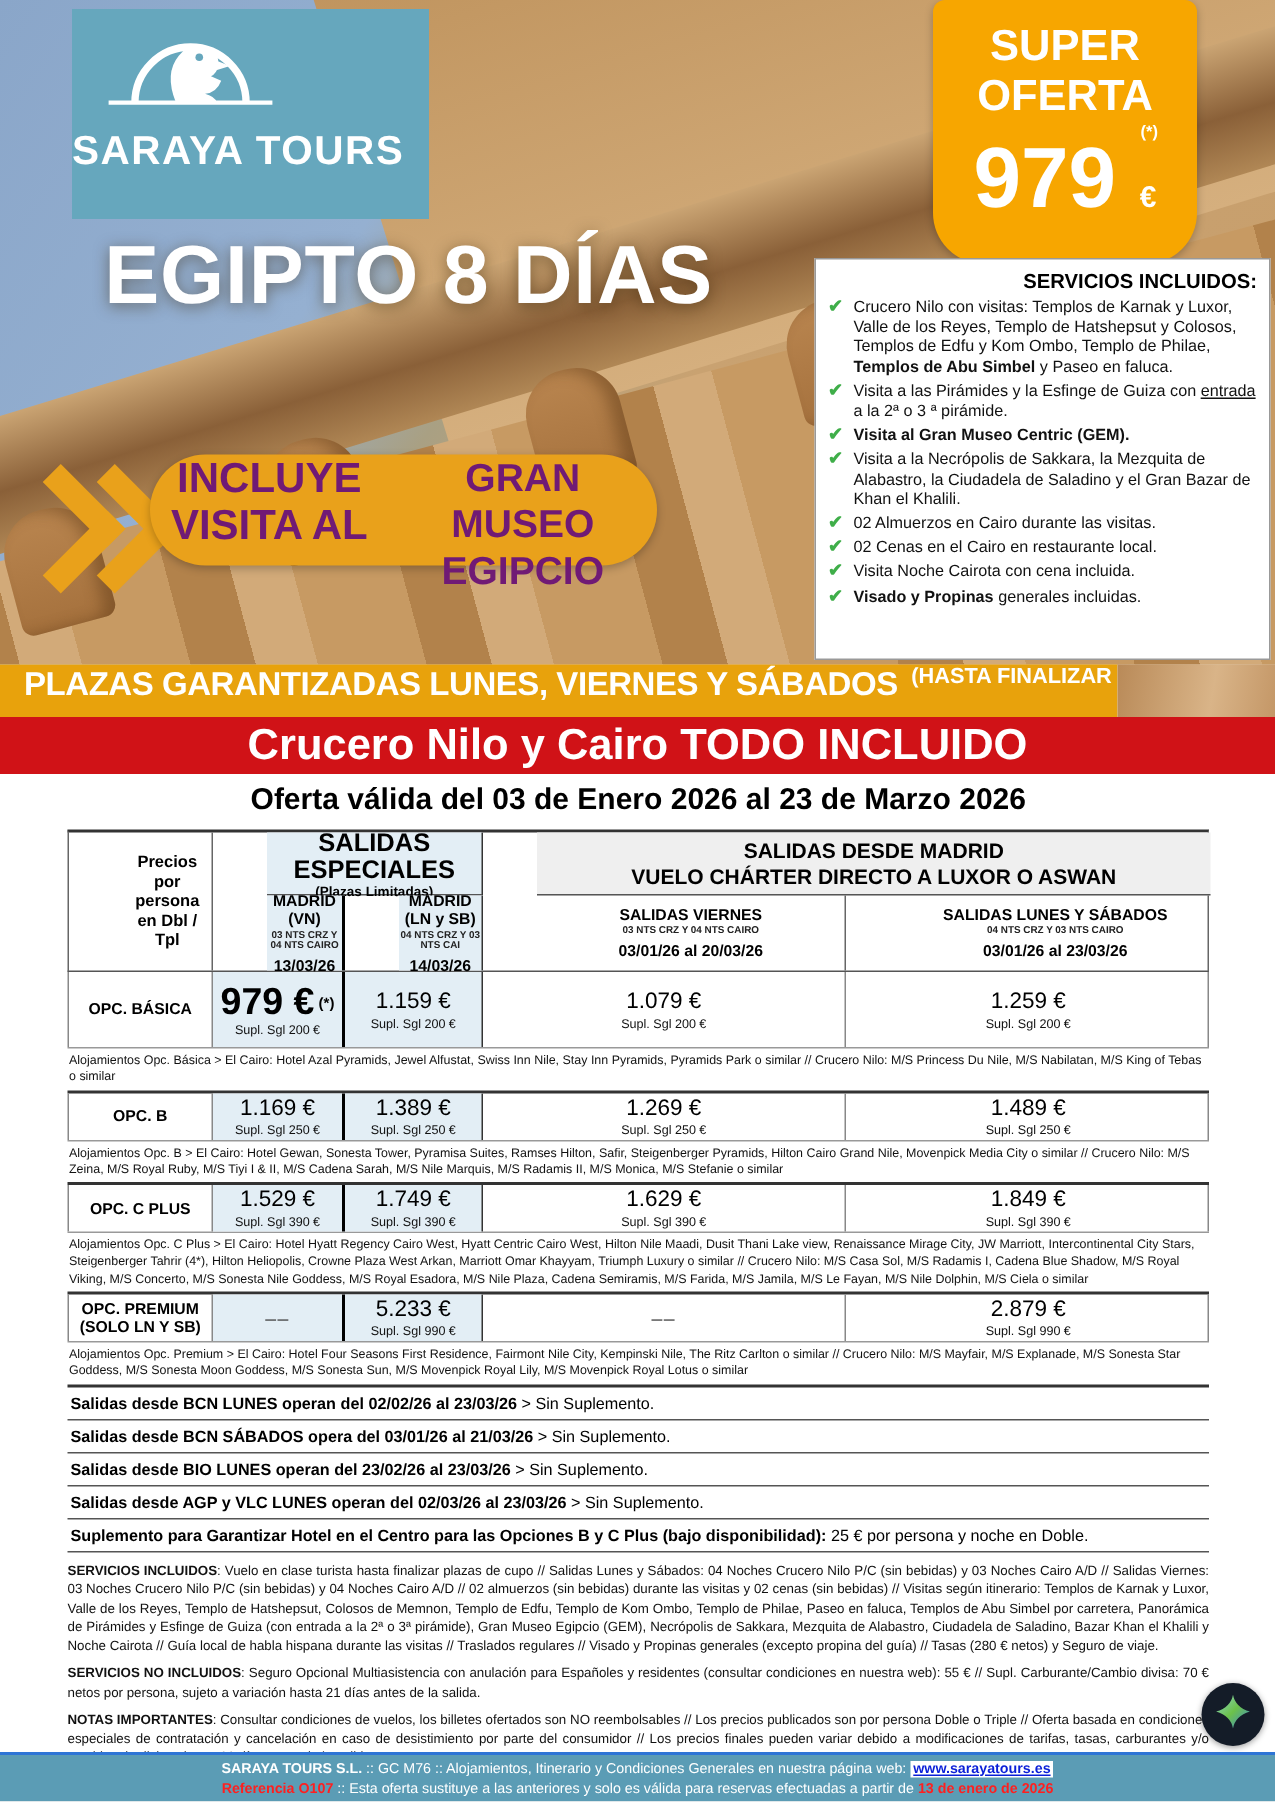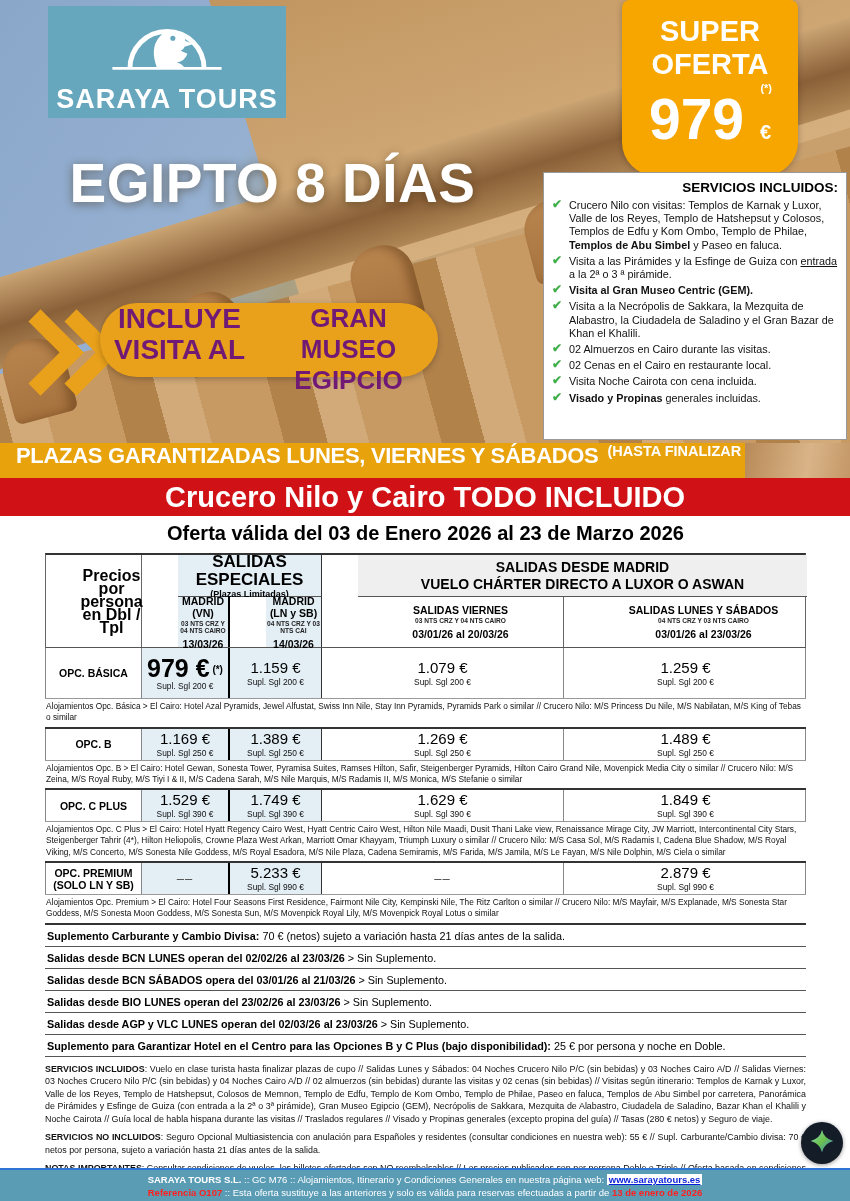--- a/index.html
+++ b/index.html
@@ -9,22 +9,22 @@
   .hero{position:absolute;left:0;top:0;width:850px;height:443px;overflow:hidden;
         background:linear-gradient(125deg,#8aa6c9 0%,#95b0d1 30%,#a9a083 42%,#c9a271 55%,#c79e6b 100%);}
   .wall{position:absolute;left:230px;top:-170px;width:980px;height:330px;
         background:linear-gradient(180deg,#bf935d,#d5af7e);transform:rotate(-17deg);}
   .cornice{position:absolute;left:-80px;top:128px;width:1150px;height:88px;
         background:linear-gradient(180deg,#caa473,#8a6038 55%,#b08755);transform:rotate(-17deg);}
   .statues{position:absolute;left:-90px;top:250px;width:1150px;height:330px;transform:rotate(-15deg);
         background:repeating-linear-gradient(90deg,#c79a63 0 70px,#b2824b 70px 112px,#d2aa79 112px 152px);}
   .head{position:absolute;top:-26px;width:64px;height:80px;border-radius:30px 30px 8px 8px;
         background:linear-gradient(180deg,#b9854f,#a5713d);box-shadow:inset -8px 0 10px rgba(90,55,20,.45);}
-  .logo-box{position:absolute;left:48px;top:6px;width:238px;height:112px;background:#66a7bd;
-        display:flex;flex-direction:column;align-items:center;justify-content:flex-start;}
+  .logo-box{position:absolute;left:48px;top:6px;width:238px;height:140px;background:#66a7bd;
+        display:flex;flex-direction:column;align-items:flex-start;justify-content:flex-start;}
   .logo-name{color:#fff;font-weight:bold;font-size:27px;letter-spacing:1px;margin-top:-4px;}
   .hero-title{position:absolute;left:0;top:146px;width:545px;text-align:center;color:#fff;
         font-weight:800;font-size:55px;line-height:74px;letter-spacing:.5px;
         text-shadow:0 2px 10px rgba(60,40,10,.5);}
   .chev{position:absolute;width:44px;height:44px;border-top:17px solid #e9a11b;
         border-right:17px solid #e9a11b;transform:rotate(45deg);}
   .gem-pill{position:absolute;left:100px;top:303px;width:338px;height:74px;background:#e9a11b;
         border-radius:40px;color:#701a75;font-weight:800;text-align:center;display:flex;
         flex-direction:row;justify-content:flex-start;line-height:31px;box-shadow:0 2px 6px rgba(0,0,0,.25);}
   .gem-line1{font-size:28px;}.gem-line2{font-size:26px;}
@@ -50,21 +50,21 @@
   .band-photo{position:absolute;left:745px;top:443px;width:105px;height:35px;
         background:linear-gradient(100deg,#b98a58,#d9b488 60%,#c49767);}
   .band-red{position:absolute;left:0;top:478px;width:850px;height:38px;background:#d01217;color:#fff;
         text-align:center;font-size:29px;font-weight:800;line-height:38px;}
   
   .content{position:absolute;left:45px;top:518px;width:761px;color:#000;}
   .validity{text-align:center;font-size:20px;font-weight:800;margin:4px 0 8px 0;color:#000;}
   .thead{display:grid;grid-template-columns:96px 88px 92px 242px 243px;border-top:2px solid #333;
         border-left:1px solid #666;border-right:1px solid #666;border-bottom:1px solid #555;}
   .hc{box-sizing:border-box;display:flex;flex-direction:column;align-items:center;justify-content:center;text-align:center;margin-left:36px;}
-  .corner{grid-row:1/3;grid-column:1;border-right:1px solid #666;font-weight:bold;font-size:16px;
+  .corner{grid-row:1/3;grid-column:1;border-right:1px solid #666;font-weight:bold;font-size:11px;
         line-height:13px;white-space:pre-line;}
   .groupA{grid-column:2/4;grid-row:1;background:#e3eef5;border-right:1.5px solid #333;border-bottom:1px solid #555;height:42px;}
   .groupA .t1{font-size:17px;font-weight:800;line-height:18px;}
   .groupA .t2{font-size:9px;font-weight:bold;}
   .groupB{grid-column:4/6;grid-row:1;background:#efefef;border-bottom:1px solid #555;height:42px;
         font-size:14px;font-weight:800;line-height:17px;white-space:pre-line;}
   .subh{grid-row:2;height:50px;}
   .subh .n{font-size:10.5px;font-weight:800;line-height:12px;}
   .subh .nt{font-size:6.6px;font-weight:bold;color:#222;margin:1px 0 4px 0;}
   .subh .d{font-size:10.5px;font-weight:800;}
@@ -288,21 +288,20 @@
           </div>
           <div class="cell c5">
             <div class="pr"><span>2.879 €</span></div>
             <div class="supl">Supl. Sgl 990 €</div>
           </div>
         </div>
         <div class="tnote">Alojamientos Opc. Premium &gt; El Cairo: Hotel Four Seasons First Residence, Fairmont Nile City, Kempinski Nile, The Ritz Carlton o similar // Crucero Nilo: M/S Mayfair, M/S Explanade, M/S Sonesta Star Goddess, M/S Sonesta Moon Goddess,  M/S Sonesta Sun, M/S Movenpick Royal Lily, M/S Movenpick Royal Lotus o similar</div>
       </div>
 
     <div id="supplements">
-        <div class="supline"><b>Suplemento Carburante y Cambio Divisa:</b><span> 70 € (netos) sujeto a variación hasta 21 días antes de la salida.</span></div>
         <div class="supline"><b>Salidas desde BCN LUNES operan del 02/02/26 al 23/03/26</b><span> &gt; Sin Suplemento.</span></div>
         <div class="supline"><b>Salidas desde BCN SÁBADOS opera del 03/01/26 al 21/03/26</b><span> &gt; Sin Suplemento.</span></div>
         <div class="supline"><b>Salidas desde BIO LUNES operan del 23/02/26 al 23/03/26</b><span> &gt; Sin Suplemento.</span></div>
         <div class="supline"><b>Salidas desde AGP y VLC LUNES operan del 02/03/26 al 23/03/26</b><span> &gt; Sin Suplemento.</span></div>
         <div class="supline"><b>Suplemento para Garantizar Hotel en el Centro para las Opciones B y C Plus (bajo disponibilidad):</b><span> 25 € por persona y noche en Doble.</span></div>
       </div>
 
     <div class="paras" id="paras">
         <p class="fine"><b>SERVICIOS INCLUIDOS</b><span>: Vuelo en clase turista hasta finalizar plazas de cupo // Salidas Lunes y Sábados: 04 Noches Crucero Nilo P/C (sin bebidas) y 03 Noches Cairo A/D // Salidas Viernes: 03 Noches Crucero Nilo P/C (sin bebidas) y 04 Noches Cairo A/D // 02 almuerzos (sin bebidas) durante las visitas y 02 cenas (sin bebidas) // Visitas según itinerario: Templos de Karnak y Luxor, Valle de los Reyes, Templo de Hatshepsut, Colosos de Memnon, Templo de Edfu, Templo de Kom Ombo, Templo de Philae, Paseo en faluca, Templos de Abu Simbel por carretera, Panorámica de Pirámides y Esfinge de Guiza (con entrada a la 2ª o 3ª pirámide), Gran Museo Egipcio (GEM), Necrópolis de Sakkara, Mezquita de Alabastro, Ciudadela de Saladino, Bazar Khan el Khalili y Noche Cairota // Guía local de habla hispana durante las visitas // Traslados regulares // Visado y Propinas generales (excepto propina del guía) // Tasas (280 € netos) y Seguro de viaje.</span></p>
         <p class="fine"><b>SERVICIOS NO INCLUIDOS</b><span>: Seguro Opcional Multiasistencia con anulación para Españoles y residentes (consultar condiciones en nuestra web): 55 € // Supl. Carburante/Cambio divisa: 70 € netos por persona, sujeto a variación hasta 21 días antes de la salida.</span></p>

